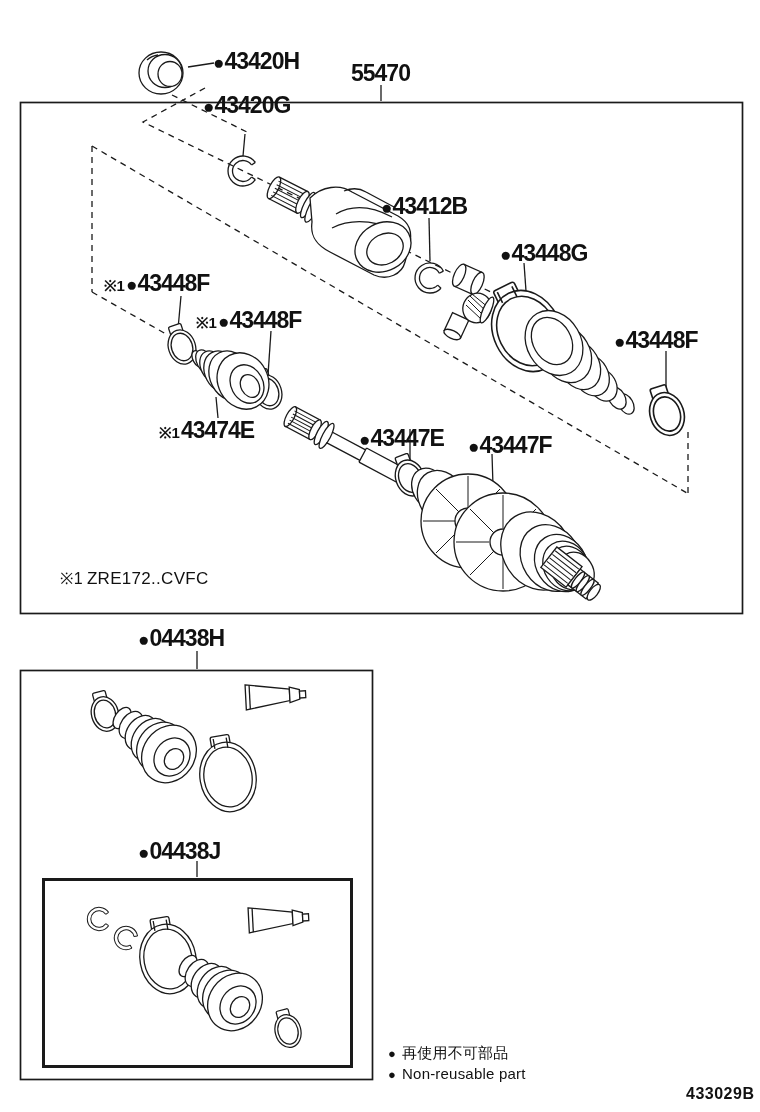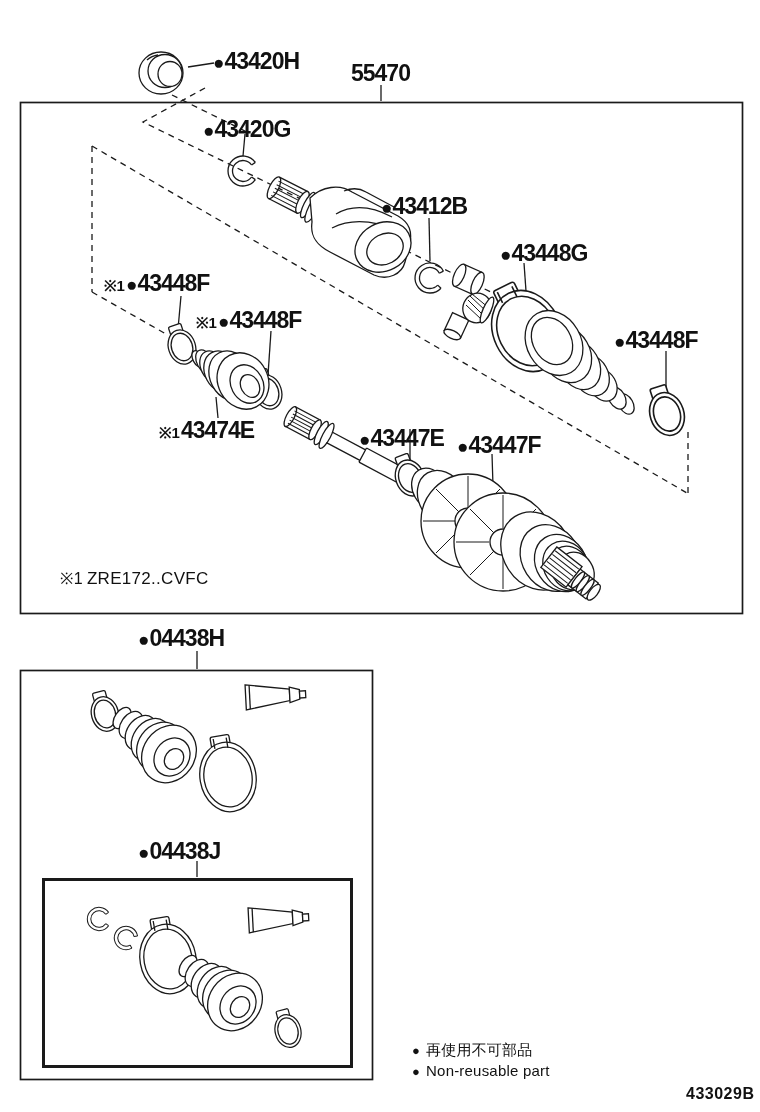--- a/index.html
+++ b/index.html
@@ -5,21 +5,21 @@
   html,body{margin:0;padding:0;background:#fff;}
   .stage{position:relative;width:760px;height:1112px;background:#ffffff;overflow:hidden;
          font-family:"Liberation Sans",sans-serif;color:#111;}
   svg{position:absolute;left:0;top:0;}
   .callout{position:absolute;white-space:nowrap;font-weight:bold;font-size:23px;
            letter-spacing:-1px;line-height:26px;color:#111;}
   .callout .marker{font-size:19px;letter-spacing:0;}
   .callout .prefix{font-size:15px;letter-spacing:0;margin-right:1px;}
   .note{position:absolute;font-size:17px;font-weight:normal;letter-spacing:.3px;line-height:20px;margin-left:12px;}
   .note .prefix{font-size:16px;margin-right:4px;}
-  .legend-row{position:absolute;font-size:15px;line-height:16px;letter-spacing:.2px;margin-left:24px;}
+  .legend-row{position:absolute;font-size:15px;line-height:22px;letter-spacing:.2px;}
   .legend-row .marker{font-size:13px;margin-right:6px;}
   .code{position:absolute;font-size:16px;letter-spacing:.5px;font-weight:bold;}
 </style>
 </head>
 <body>
 
 <div class="stage">
 
 <svg width="760" height="1112" viewBox="0 0 760 1112">
   <defs>
@@ -249,21 +249,21 @@
 
   </g>
 </svg>
 
 <div class="callout" style="left:213px;top:48px">
   <span class="marker">●</span><span>43420H</span>
 </div>
 <div class="callout" style="left:351px;top:60px">
   <span>55470</span>
 </div>
-<div class="callout" style="left:203px;top:116px">
+<div class="callout" style="left:203px;top:92px">
   <span class="marker">●</span><span>43420G</span>
 </div>
 <div class="callout" style="left:381px;top:193px">
   <span class="marker">●</span><span>43412B</span>
 </div>
 <div class="callout" style="left:500px;top:240px">
   <span class="marker">●</span><span>43448G</span>
 </div>
 <div class="callout" style="left:104px;top:270px">
   <span class="prefix">※1</span><span class="marker">●</span><span>43448F</span>
@@ -273,21 +273,21 @@
 </div>
 <div class="callout" style="left:614px;top:327px">
   <span class="marker">●</span><span>43448F</span>
 </div>
 <div class="callout" style="left:159px;top:417px">
   <span class="prefix">※1</span><span>43474E</span>
 </div>
 <div class="callout" style="left:359px;top:425px">
   <span class="marker">●</span><span>43447E</span>
 </div>
-<div class="callout" style="left:457px;top:432px">
+<div class="callout" style="left:468px;top:432px">
   <span class="marker">●</span><span>43447F</span>
 </div>
 <div class="callout" style="left:138px;top:625px">
   <span class="marker">●</span><span>04438H</span>
 </div>
 <div class="callout" style="left:138px;top:838px">
   <span class="marker">●</span><span>04438J</span>
 </div>
 
 <div class="note" style="left:48px;top:569px">

